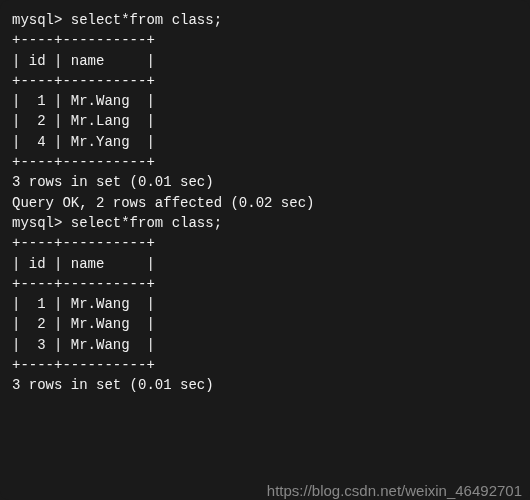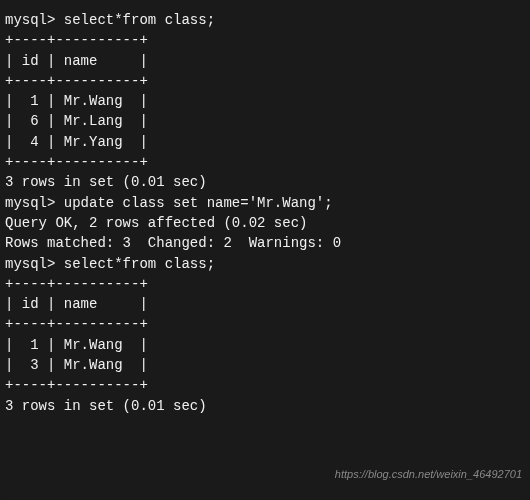--- a/index.html
+++ b/index.html
@@ -15,63 +15,61 @@
       font-family: 'Courier New', Courier, monospace;
       font-size: 14px;
       color: #f0f0f0;
       overflow: hidden;
     }
 
     .terminal {
       width: 530px;
       height: 500px;
       background-color: #1a1a1a;
-      padding: 10px 5px;
+      padding: 10px 12px;
       position: relative;
       border-radius: 9px;
     }
 
     .line {
       white-space: pre;
       line-height: 1.45;
       color: #f0f0f0;
     }
 
     .watermark {
       position: absolute;
-      bottom: 20px;
+      bottom: 1px;
       right: 8px;
-      font-size: 11px;
+      font-size: 15px;
       color: #888;
       font-family: Arial, sans-serif;
-      font-style: italic;
     }
   </style>
 </head>
 <body>
 
 <div class="terminal">
   <div id="terminal-content">
       <div class="line">mysql&gt; select*from class;</div>
       <div class="line">+----+----------+</div>
       <div class="line">| id | name     |</div>
       <div class="line">+----+----------+</div>
       <div class="line">|  1 | Mr.Wang  |</div>
-      <div class="line">|  6 | Mr.Lang  |</div>
+      <div class="line">|  2 | Mr.Lang  |</div>
       <div class="line">|  4 | Mr.Yang  |</div>
       <div class="line">+----+----------+</div>
       <div class="line">3 rows in set (0.01 sec)</div>
       <div class="line"></div>
-      <div class="line">mysql&gt; update class set name='Mr.Wang';</div>
       <div class="line">Query OK, 2 rows affected (0.02 sec)</div>
-      <div class="line">Rows matched: 3  Changed: 2  Warnings: 0</div>
       <div class="line"></div>
       <div class="line">mysql&gt; select*from class;</div>
       <div class="line">+----+----------+</div>
       <div class="line">| id | name     |</div>
       <div class="line">+----+----------+</div>
       <div class="line">|  1 | Mr.Wang  |</div>
+      <div class="line">|  2 | Mr.Wang  |</div>
       <div class="line">|  3 | Mr.Wang  |</div>
       <div class="line">+----+----------+</div>
       <div class="line">3 rows in set (0.01 sec)</div>
     </div>
   <div class="watermark">https://blog.csdn.net/weixin_46492701</div>
 </div>
 
 </body></html>

